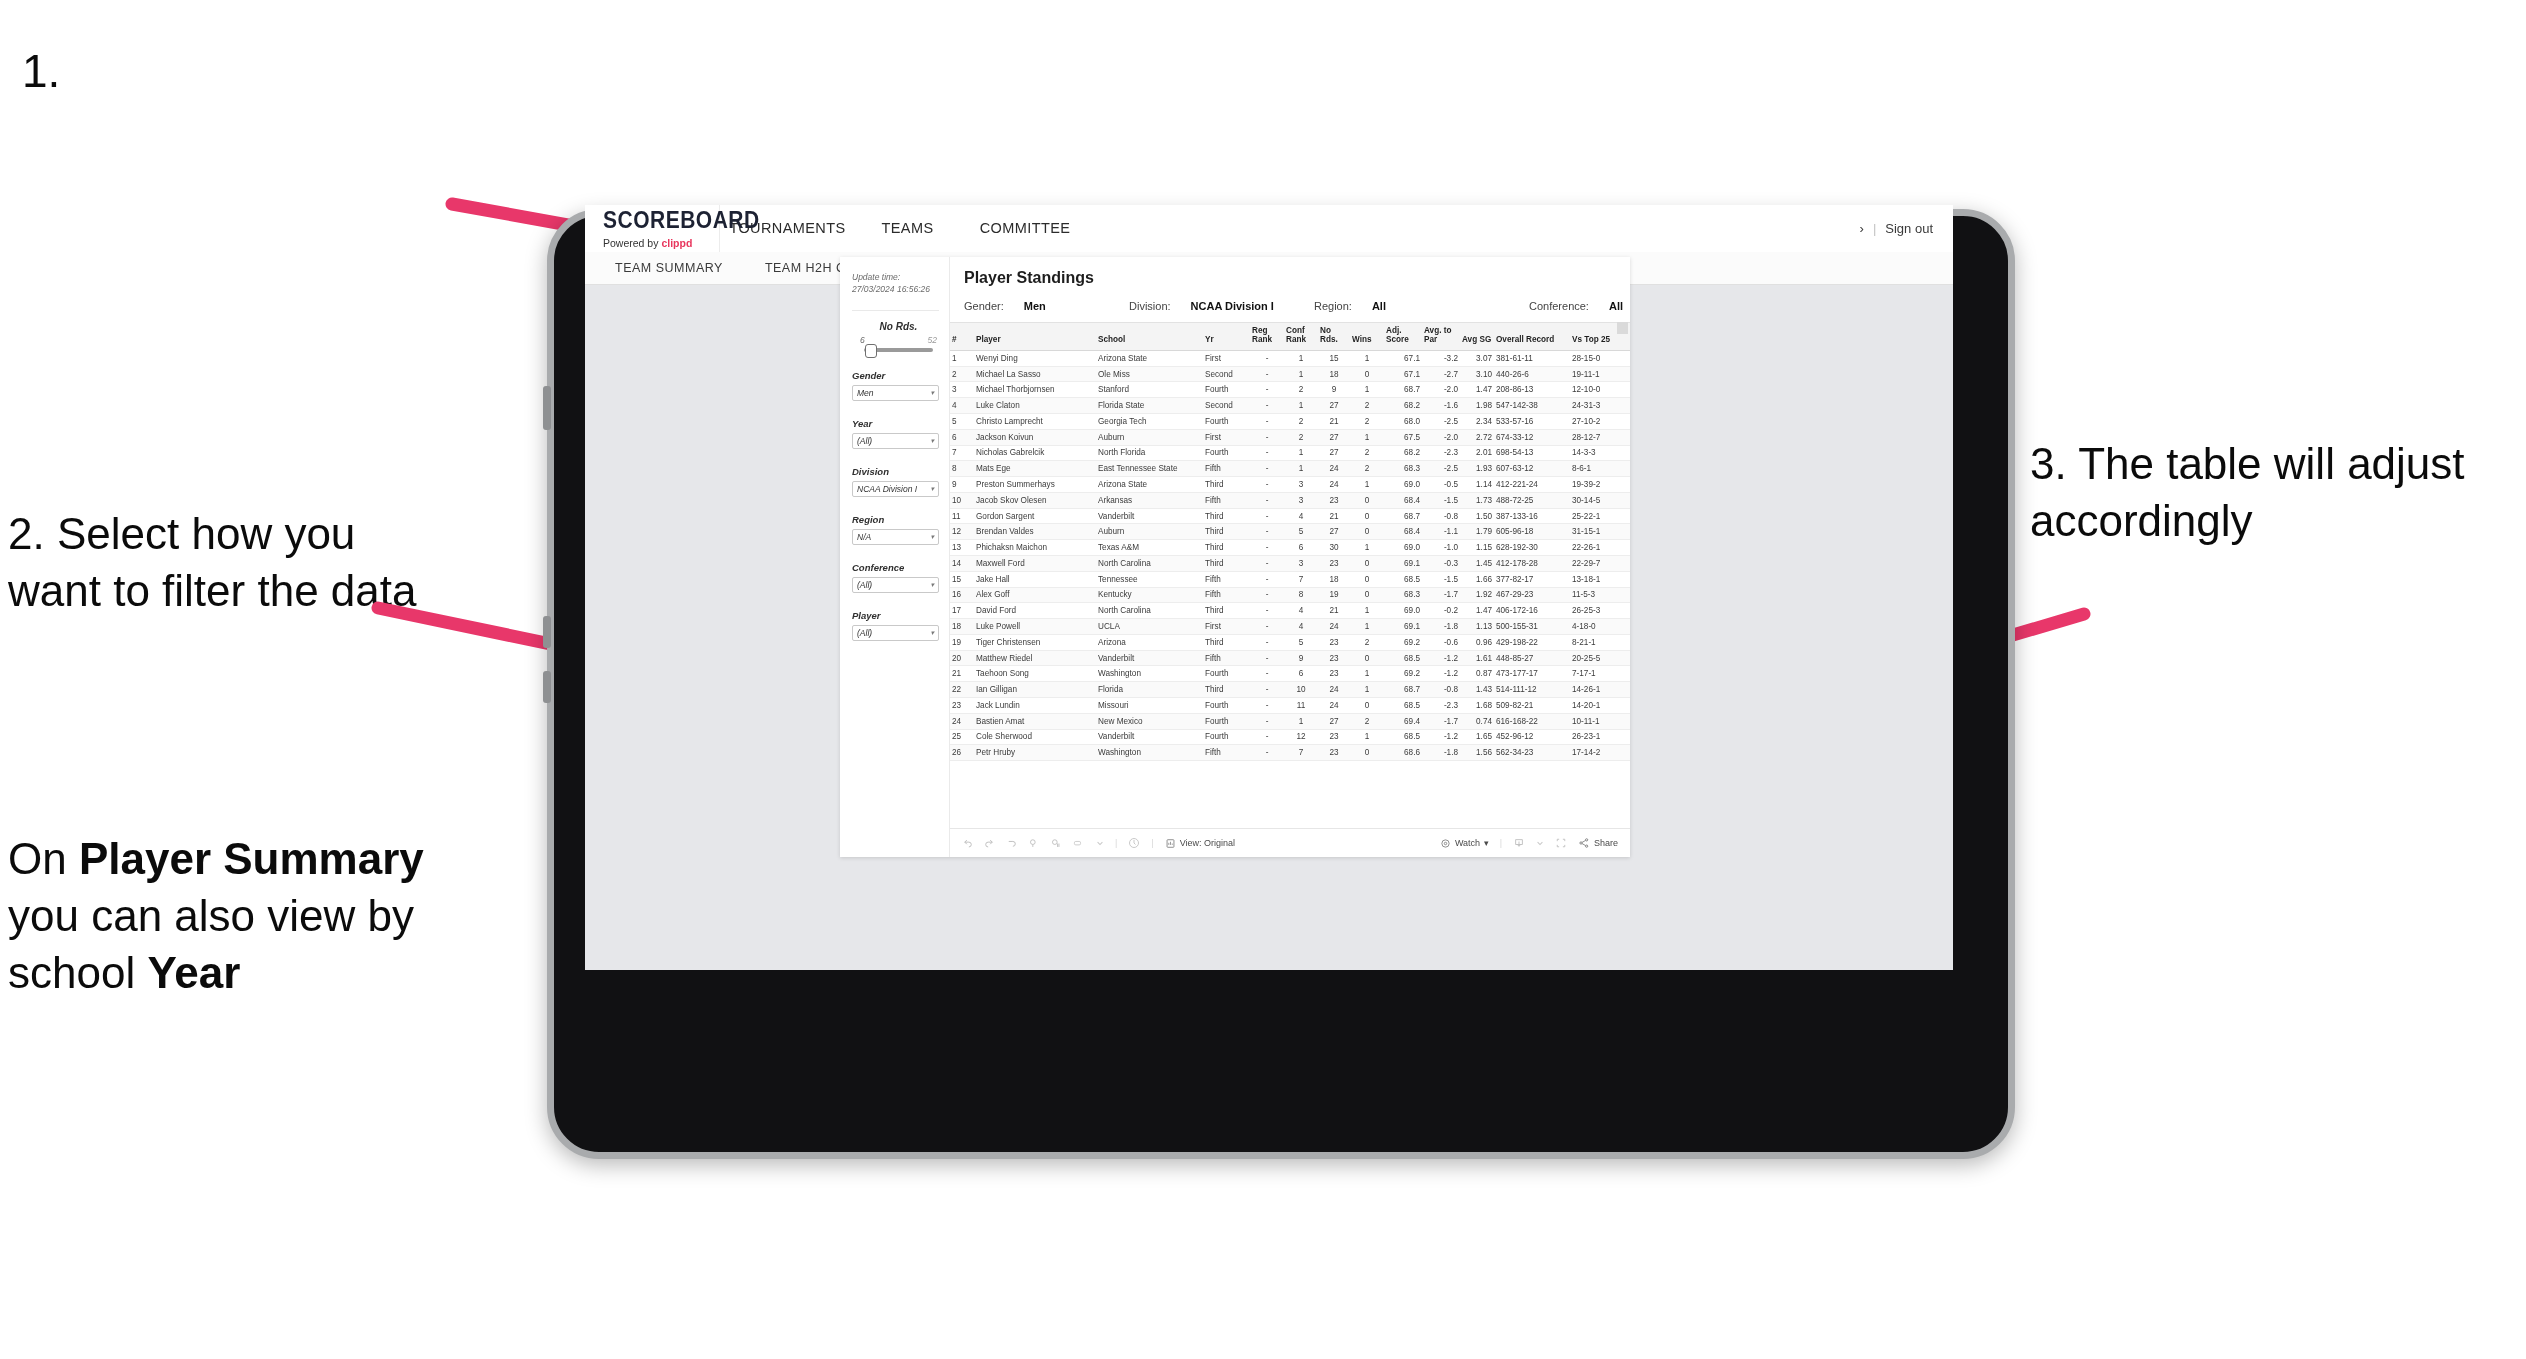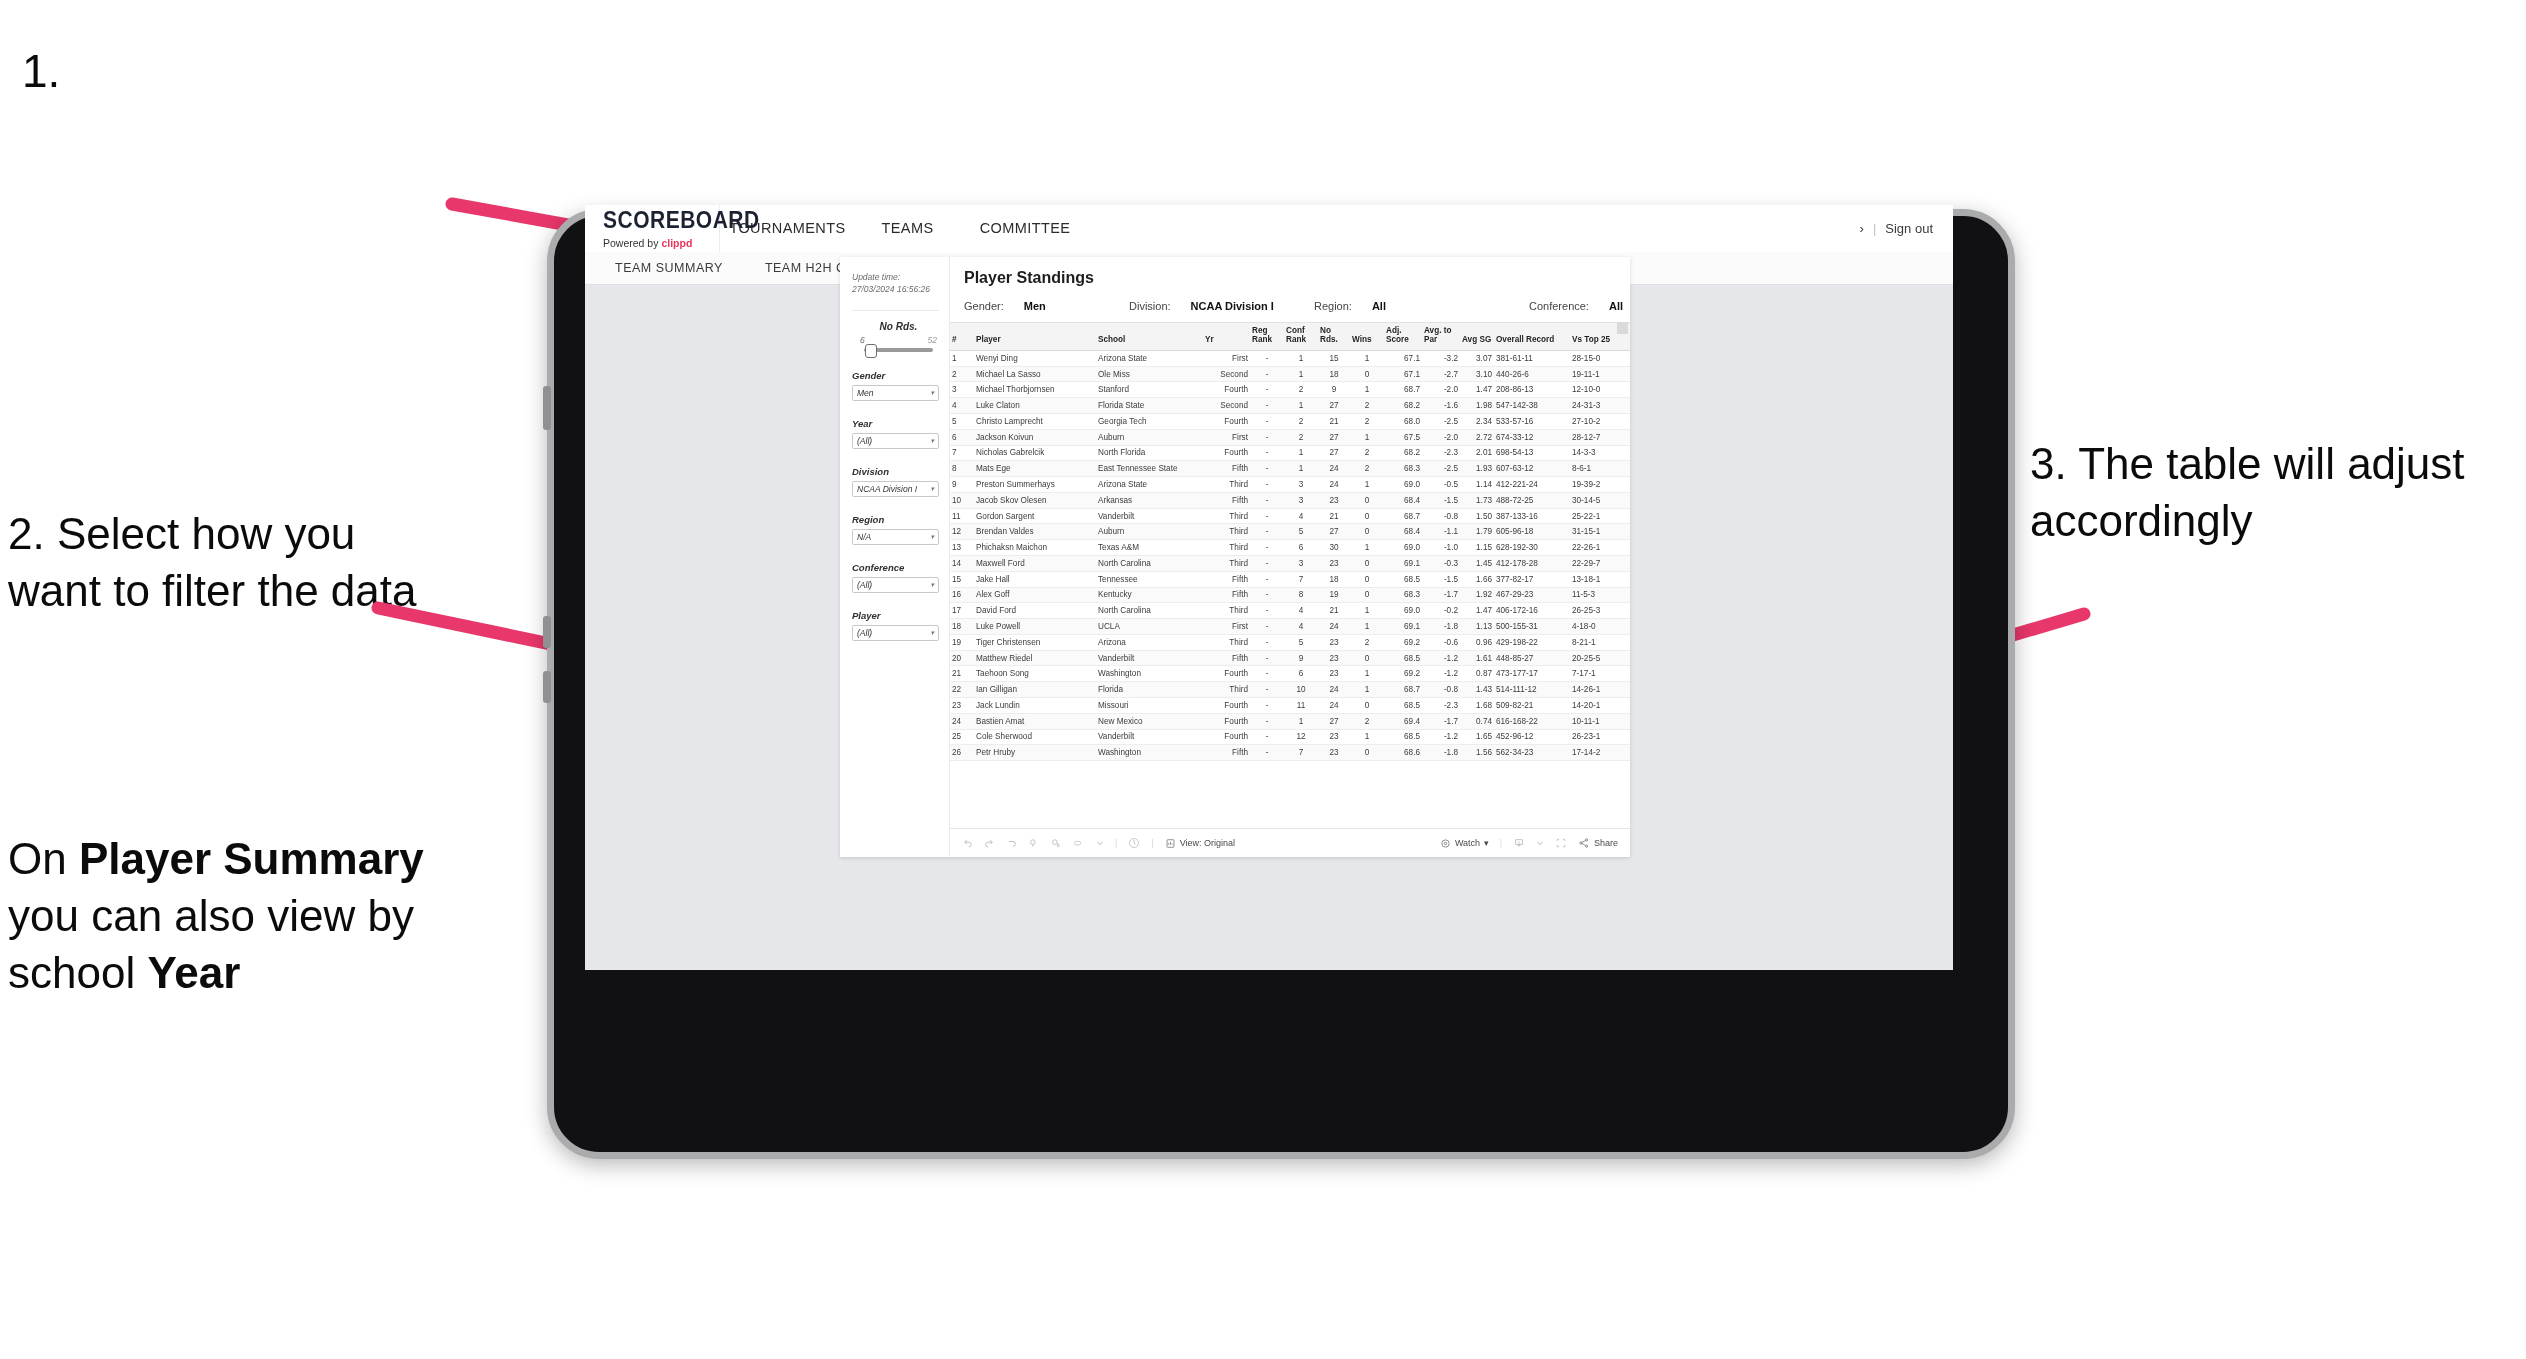--- a/index.html
+++ b/index.html
@@ -129,21 +129,21 @@
     border-top:1px solid #e2e2e2;border-bottom:1px solid #d8d8d8;line-height:1.15;
   }
   #standings tbody td{
     padding:2.9px 2px;border-bottom:1px solid #ededed;white-space:nowrap;
     overflow:hidden;text-overflow:clip;
   }
   #standings tbody tr:nth-child(even){background:#fafafa;}
   th.c-num,td.c-num{width:20px;padding-left:7px;}
   th.c-player,td.c-player{width:118px;}
   th.c-school,td.c-school{width:103px;}
-  th.c-yr,td.c-yr{width:43px;text-align:right;}
+  th.c-yr,td.c-yr{width:43px;}
   th.c-reg,td.c-reg{width:30px;text-align:center;}
   th.c-conf,td.c-conf{width:30px;text-align:center;}
   th.c-nords,td.c-nords{width:28px;text-align:center;}
   th.c-wins,td.c-wins{width:30px;text-align:center;}
   th.c-adj,td.c-adj{width:34px;text-align:right;}
   th.c-par,td.c-par{width:34px;text-align:right;}
   th.c-sg,td.c-sg{width:30px;text-align:right;}
   th.c-rec,td.c-rec{width:72px;text-align:left;padding-left:5px;}
   th.c-t25,td.c-t25{width:55px;text-align:left;}
   th.c-t50,td.c-t50{width:55px;text-align:left;}

